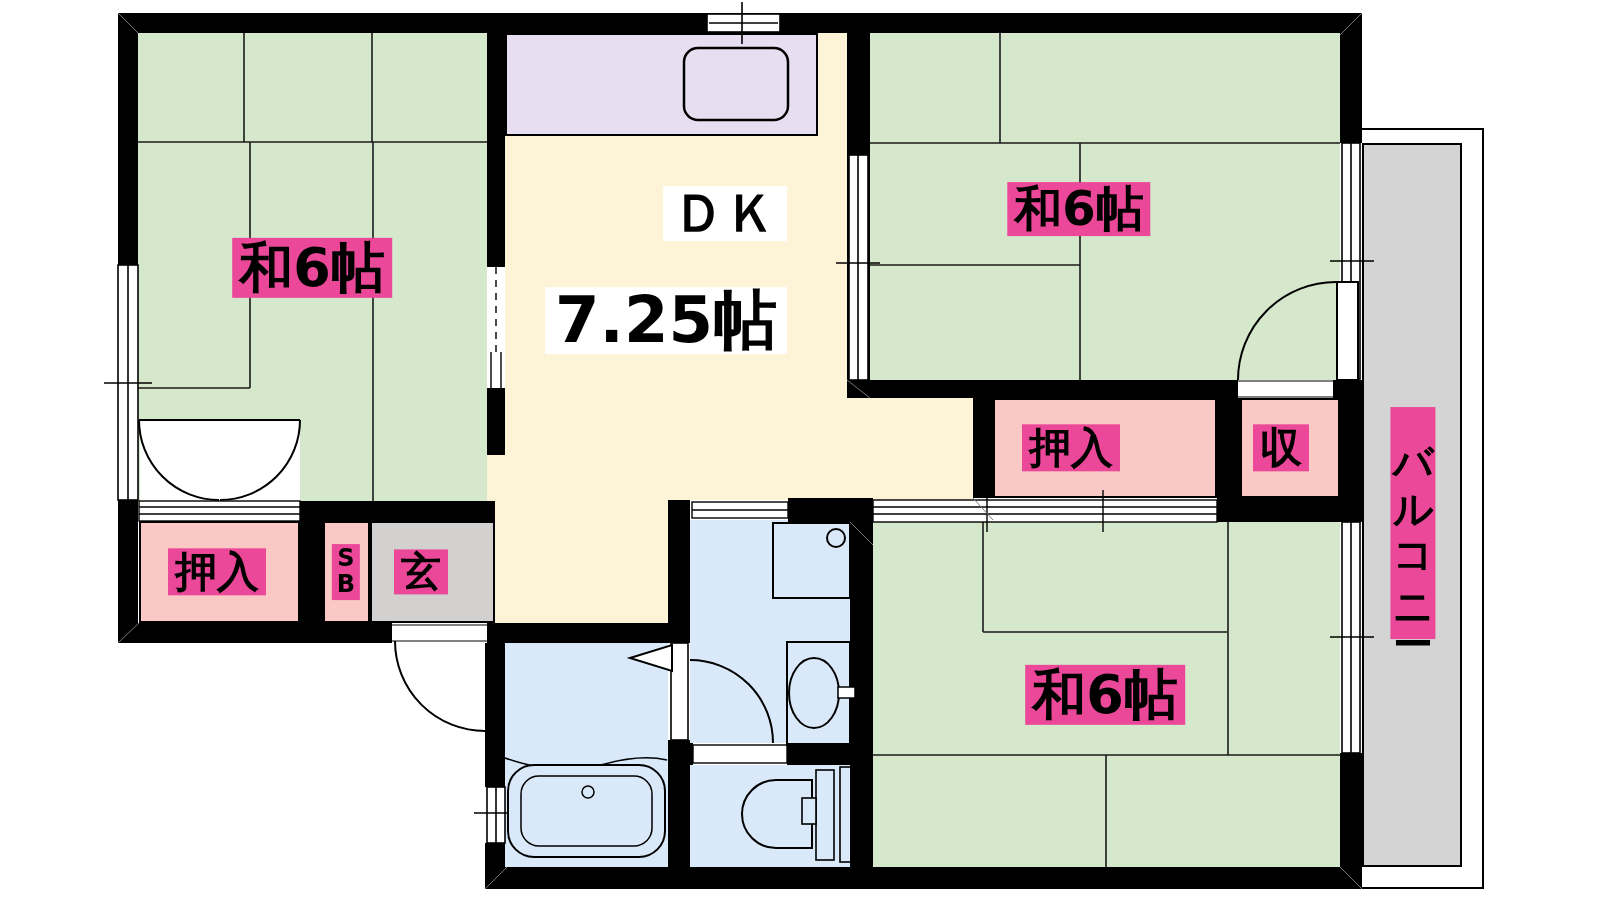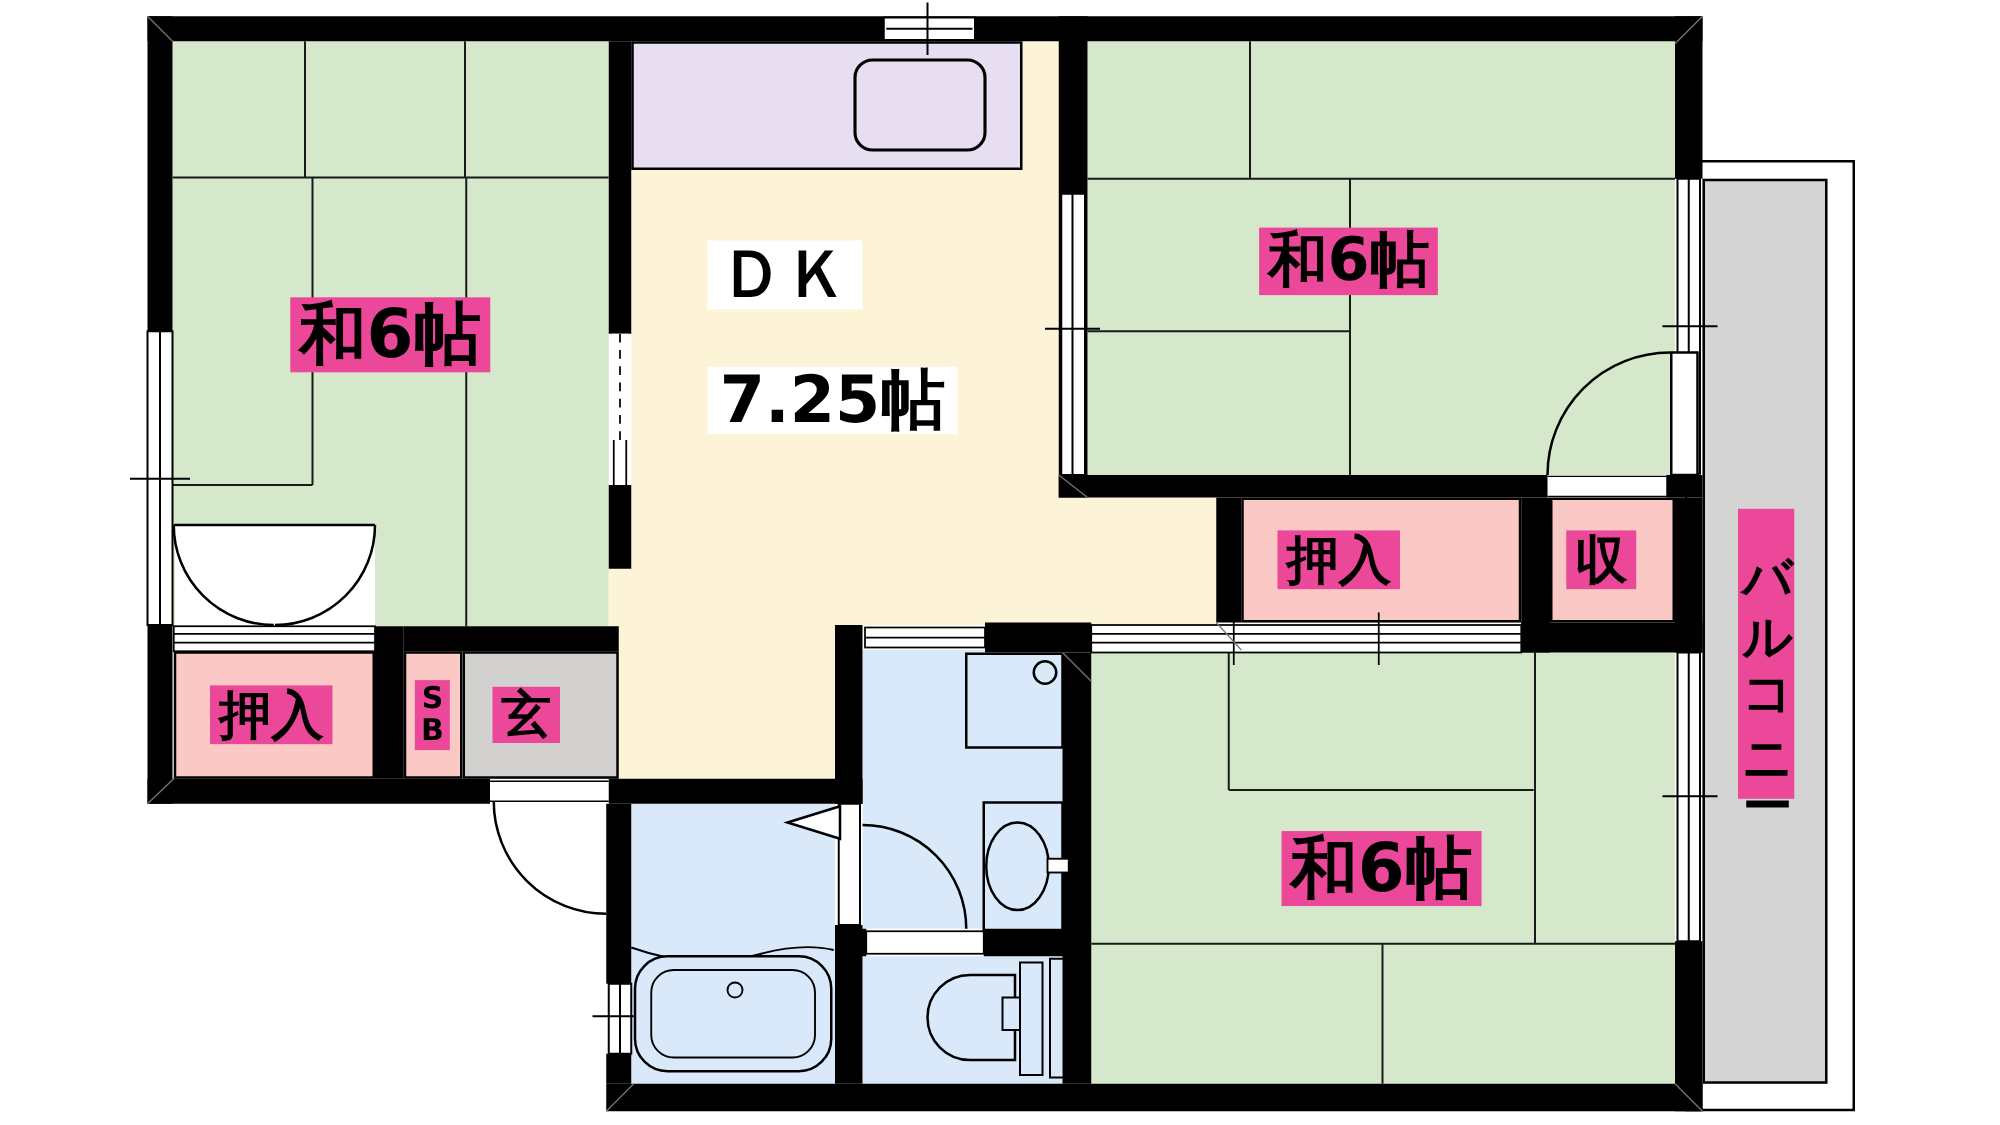--- a/index.html
+++ b/index.html
@@ -12,21 +12,21 @@
   .pink{background:#fac9c5;border:2px solid #000;}
   .gray{background:#d2d1cf;border:2px solid #000;}
   .blue{background:#d9e9f9;}
   .balc-outer{background:#fff;border:2px solid #000;}
   .balc-floor{background:#d4d4d4;border:2px solid #000;}
   .w{position:absolute;background:#000;}
   svg.overlay{position:absolute;left:0;top:0;pointer-events:none;}
   .lbl{position:absolute;transform:translate(-50%,-50%);background:#ec4899;color:#000;
        font-weight:700;white-space:nowrap;line-height:1.08;padding:1px 7px;text-align:center;}
   .lbl-v{writing-mode:vertical-rl;text-orientation:mixed;padding:10px 1px;letter-spacing:6px;}
-  .dkbox{position:absolute;transform:translate(-50%,-50%);text-align:left;background:transparent;padding:0;}
+  .dkbox{position:absolute;transform:translate(-50%,-50%);text-align:right;background:transparent;padding:0;}
   .dkbox span{display:inline-block;background:#fff;font-weight:700;padding:0 10px;line-height:1.05;}
 </style>
 </head>
 <body>
 
 <div id="plan">
 
   <div class="fill tatami" style="left:138px;top:33px;width:349px;height:468px;"></div>
   <div class="fill tatami" style="left:870px;top:33px;width:470px;height:347px;"></div>
   <div class="fill tatami" style="left:873px;top:522px;width:467px;height:345px;"></div>
@@ -227,21 +227,21 @@
       <line x1="850" y1="522" x2="873" y2="545"></line>
     </g>
   </svg>
 
   <div class="lbl" style="left:312px;top:268px;font-size:54px;">和6帖</div>
   <div class="lbl" style="left:1079px;top:209px;font-size:48px;">和6帖</div>
   <div class="lbl" style="left:1105px;top:695px;font-size:54px;">和6帖</div>
 
   <div class="dkbox" style="left:666px;top:270px;">
     <span style="font-size:52px;">ＤＫ</span><br>
-    <span style="font-size:52px;margin-top:46px;">7.25帖</span>
+    <span style="font-size:64px;margin-top:46px;">7.25帖</span>
   </div>
 
   <div class="lbl" style="left:217px;top:572px;font-size:42px;">押入</div>
   <div class="lbl" style="left:1071px;top:448px;font-size:42px;">押入</div>
   <div class="lbl" style="left:1281px;top:448px;font-size:42px;">収</div>
   <div class="lbl" style="left:421px;top:572px;font-size:40px;">玄</div>
 
   <div class="lbl" style="left:346px;top:572px;font-size:24px;padding:2px 5px;">
     <span style="display:block;">S</span>
     <span style="display:block;">B</span>

